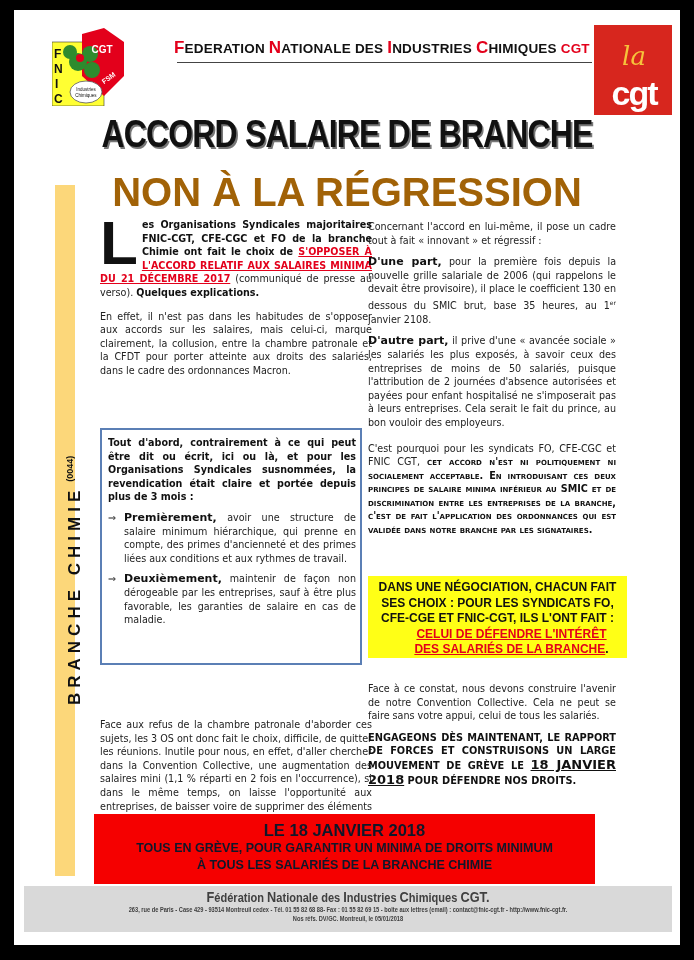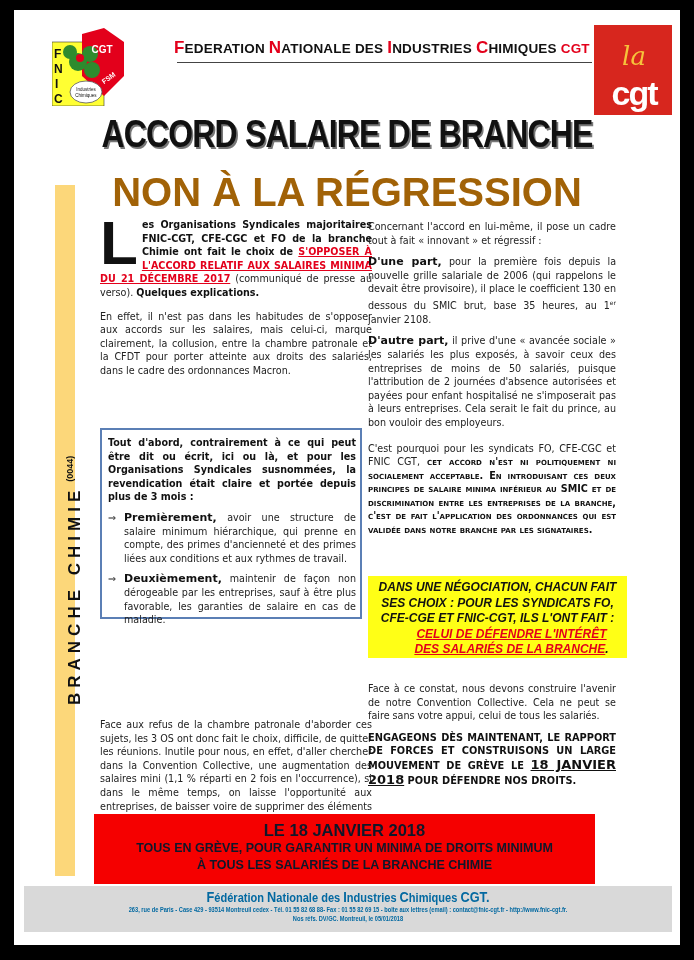--- a/index.html
+++ b/index.html
@@ -38,37 +38,37 @@
   .colR { left:354px; width:248px; }
   .col p { margin:0 0 8px 0; }
   .b { font-weight:bold; color:#111; }
   .red-u { color:#e3001b; font-weight:bold; text-decoration:underline; }
   .smallcaps { font-weight:bold; font-variant:small-caps; color:#111; }
 
   .dropcap { float:left; font-family:"Liberation Sans", sans-serif; font-weight:bold; font-size:62px;
              line-height:50px; margin:0 4px 0 0; color:#111; }
 
   .boxed { position:absolute; left:86px; top:418px; width:262px; border:2px solid #5b7fb5;
-           padding:6px 4px 8px 6px; box-sizing:border-box; height:191px; }
+           padding:6px 4px 8px 6px; box-sizing:border-box; height:237px; }
   .boxed p { margin:0 0 7px 0; }
   .arrow-item { display:flex; }
   .arrow-item .arr { width:16px; flex:none; }
 
   .yellow-box { position:absolute; left:354px; top:566px; width:259px; height:82px; background:#ffff16;
                 text-align:center; font-family:"Liberation Sans", sans-serif; font-weight:bold;
-                font-size:12px; line-height:15.5px; color:#111; padding-top:4px; box-sizing:border-box;font-style:italic; }
+                font-size:12px; line-height:15.5px; color:#111; padding-top:4px; box-sizing:border-box; }
   .yellow-box .r { color:#e3001b; text-decoration:underline;margin-left:28px; }
 
   .red-banner { position:absolute; left:80px; top:804px; width:501px; height:70px; background:#f50000;
                 color:#0f172a; text-align:center; font-family:"Liberation Sans", sans-serif; font-weight:bold; }
   .red-banner .l1 { font-size:16.5px; padding-top:6px; line-height:20px; }
   .red-banner .l2 { font-size:12.5px; line-height:17px; }
 
   .footer { position:absolute; left:10px; top:876px; width:648px; height:46px; background:#d9d9d9;
-            text-align:center; font-family:"Liberation Sans", sans-serif; color:#0369a1; }
+            text-align:center; font-family:"Liberation Sans", sans-serif; color:#404040; }
   .footer .f1 { font-size:13px; font-weight:bold; padding-top:3px; line-height:15px; transform:scaleX(0.85); }
   .footer .f1 .cap { font-size:15px; }
   .footer .f2 { font-size:6.6px; font-weight:bold; line-height:9px; transform:scaleX(0.86); white-space:nowrap; }
 </style>
 </head>
 <body>
 
 <div class="page">
 
   <svg class="fnic-logo" viewBox="0 0 75 78">

